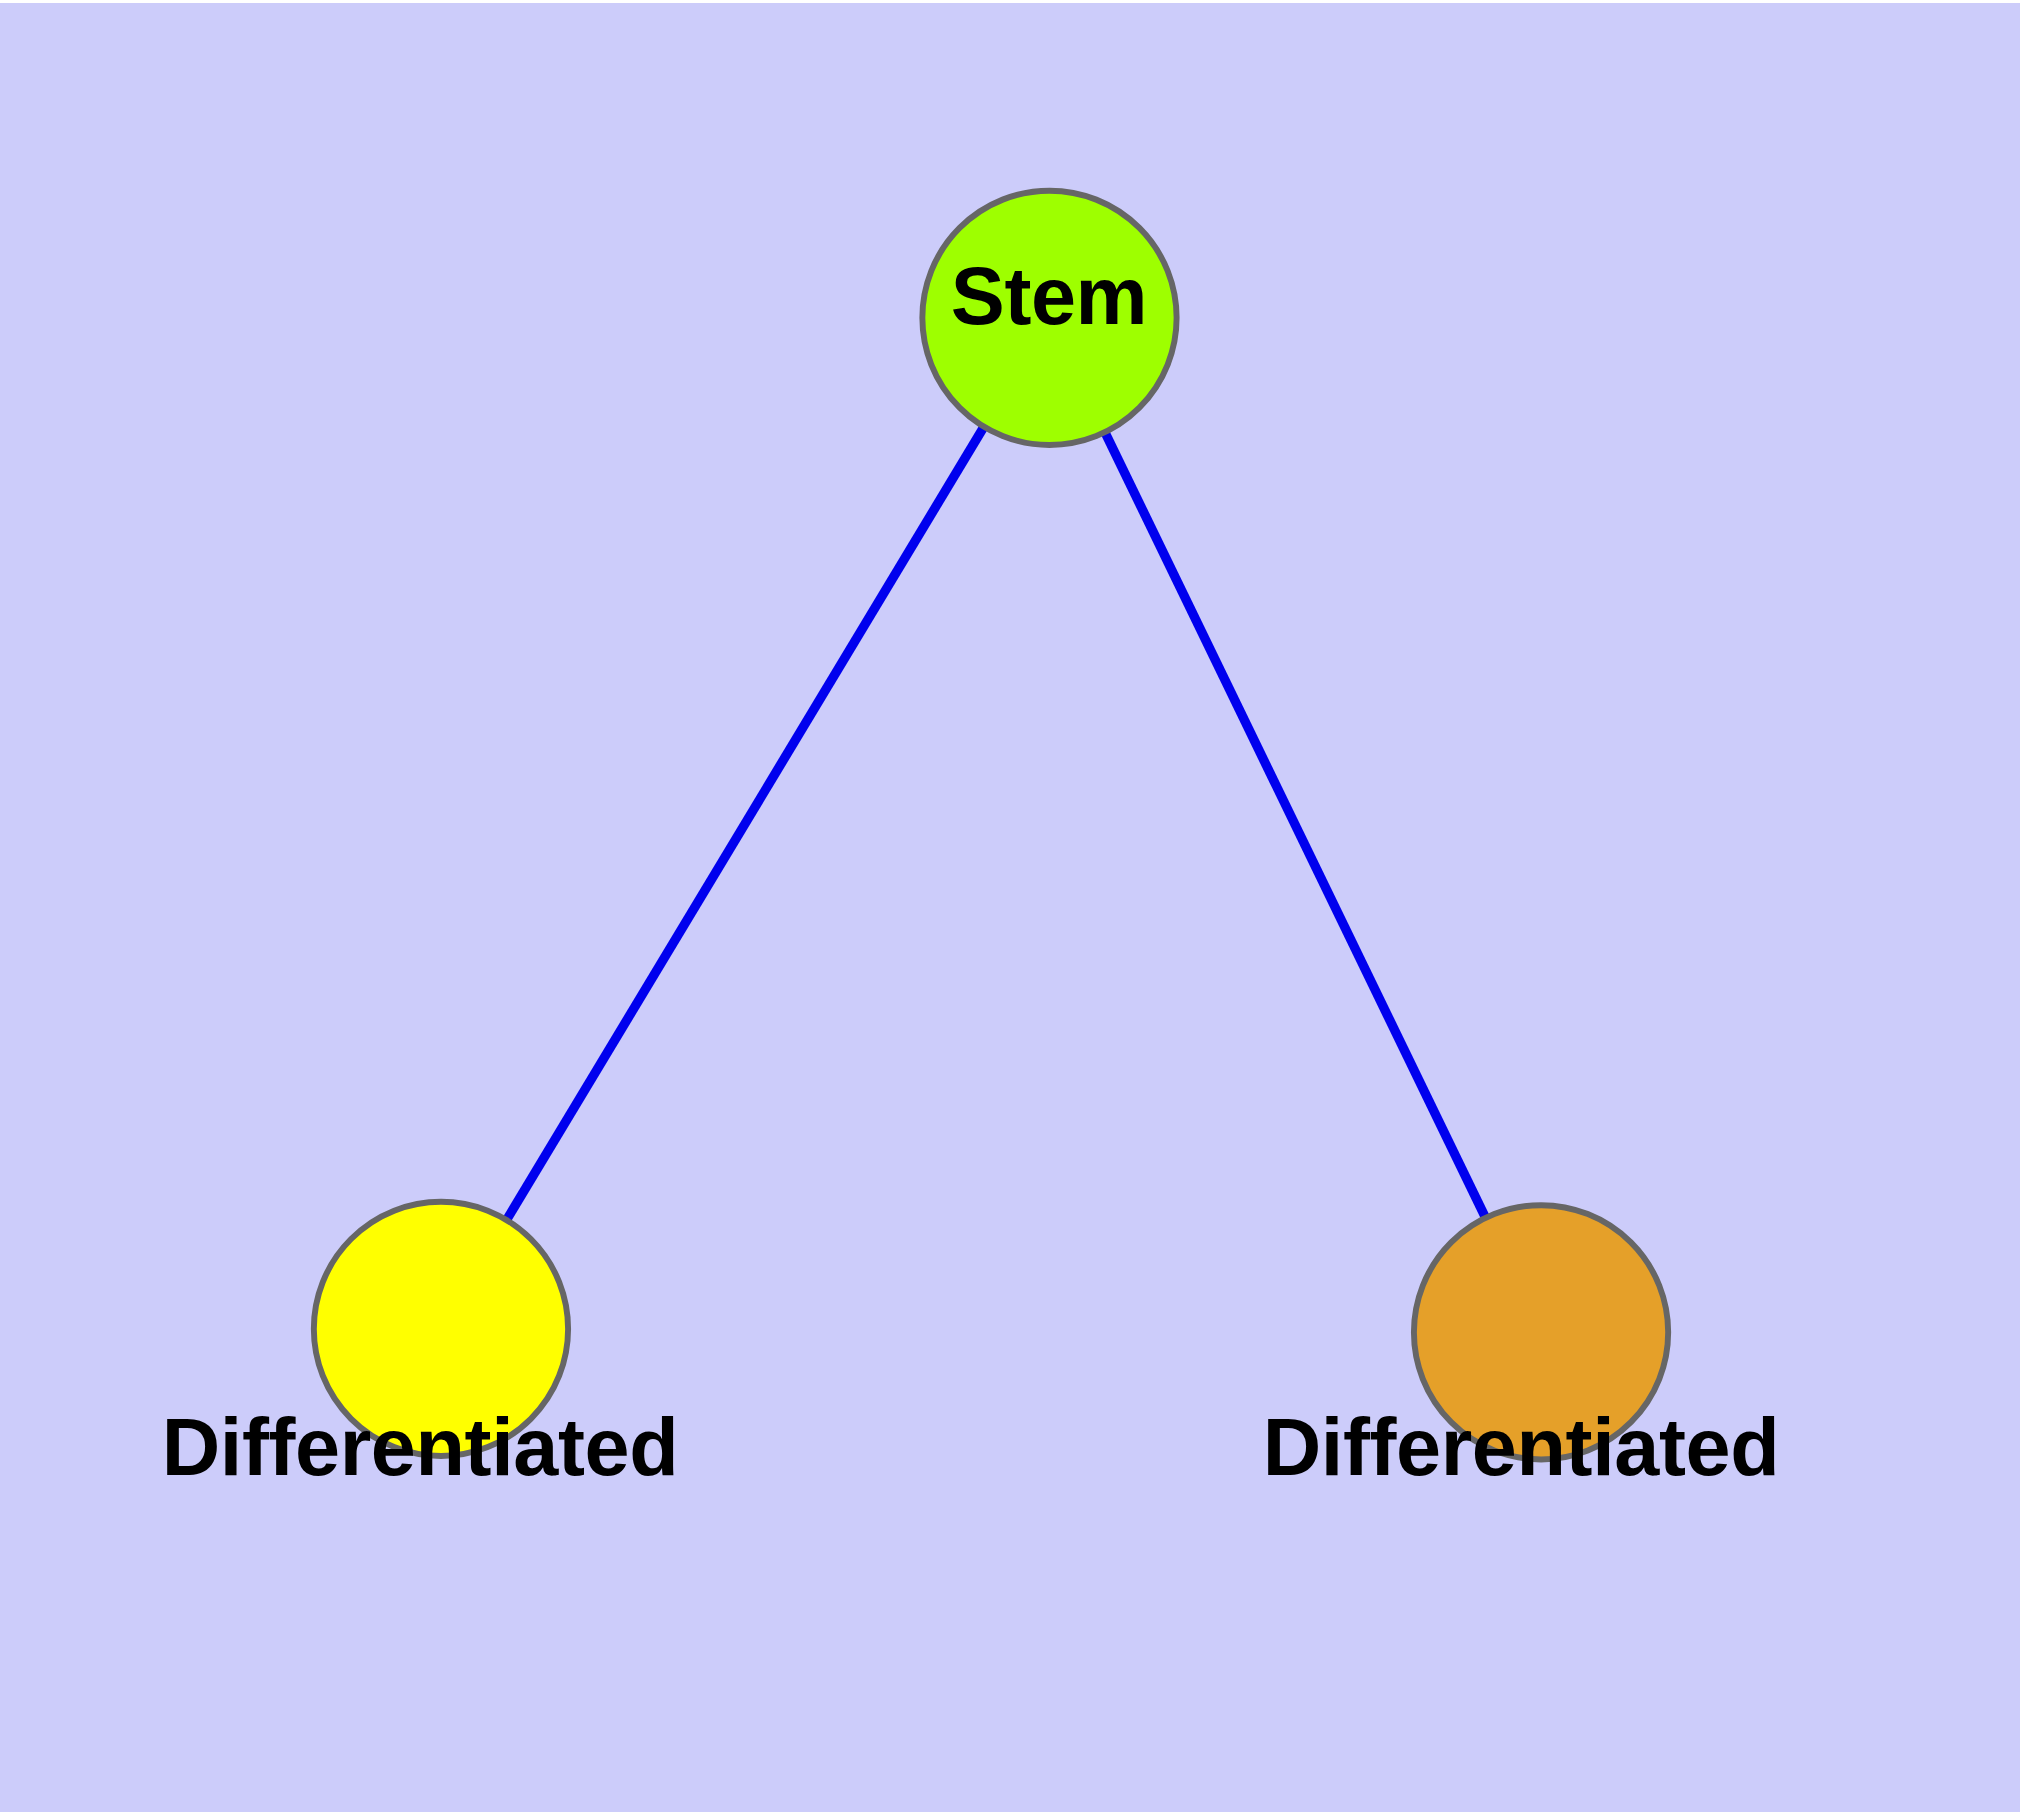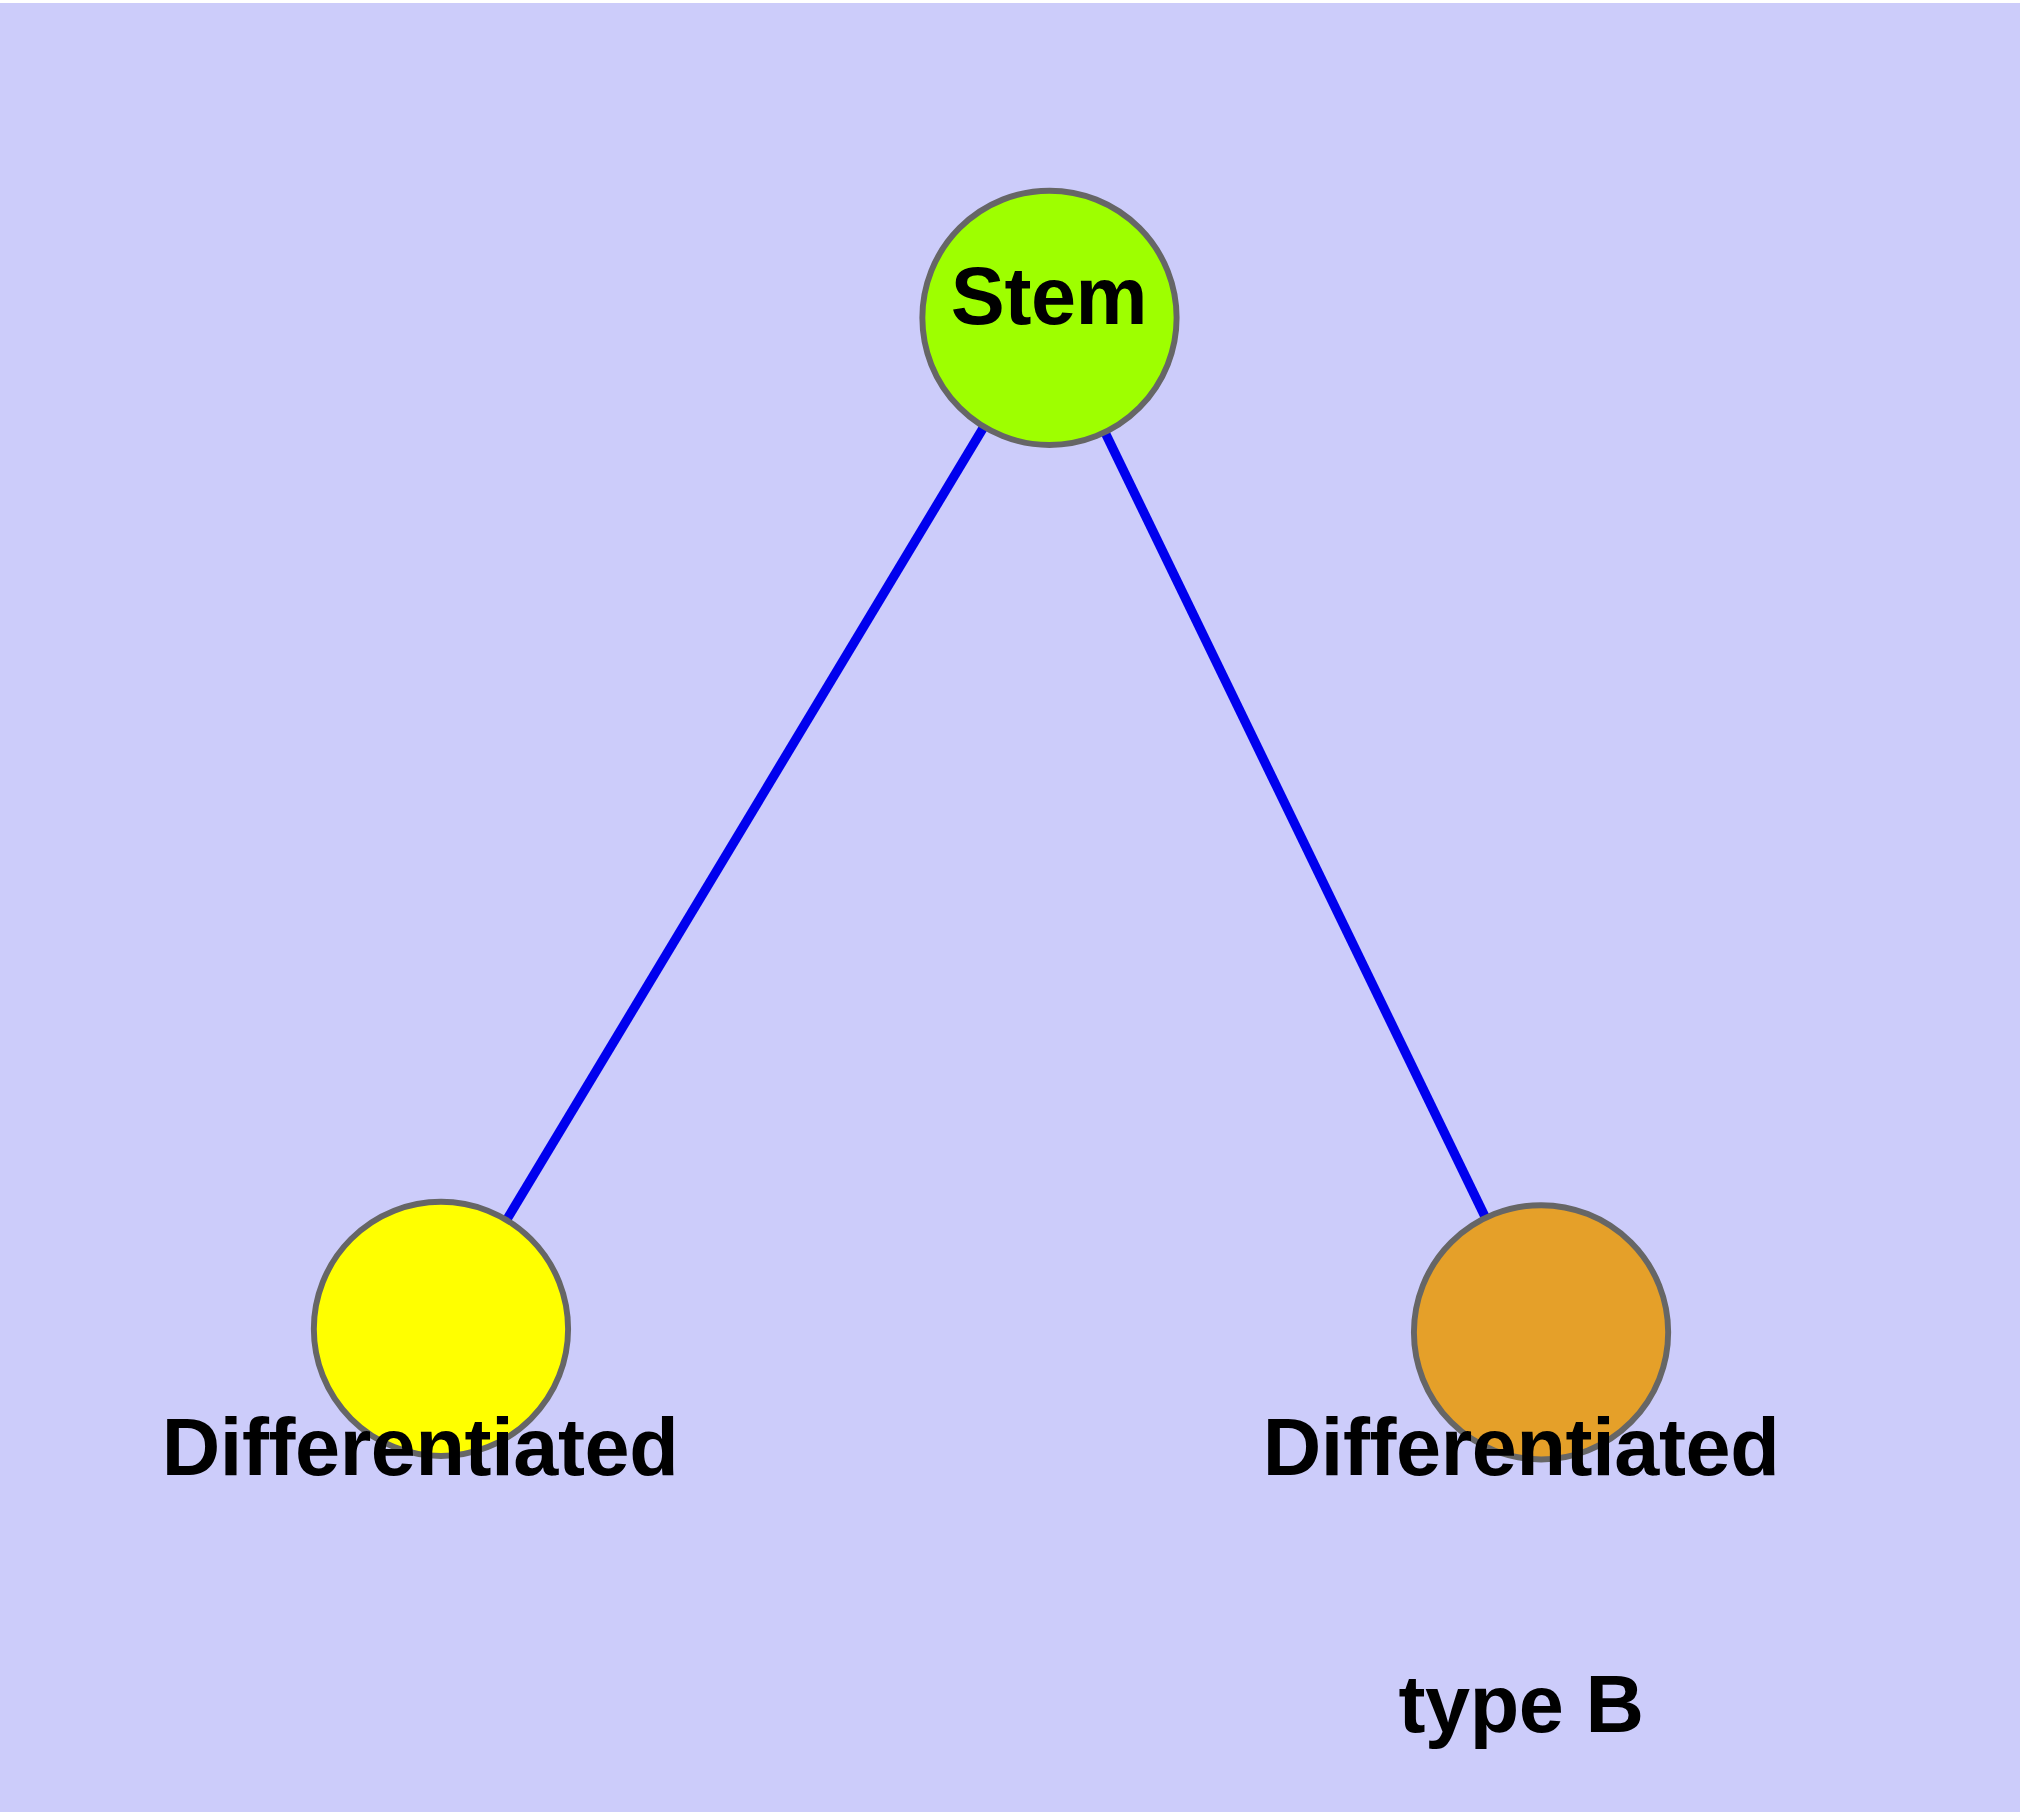--- a/index.html
+++ b/index.html
@@ -80,17 +80,16 @@
   </svg>
 
   <div class="node-label" id="label-stem">Stem</div>
 
   <div class="node-label" id="label-diff-a">
     <div>Differentiated</div>
   </div>
 
   <div class="node-label" id="label-diff-b">
     <div>Differentiated</div>
-    <div>type B</div>
   </div>
 
 </div>
 
 
 </body></html>

